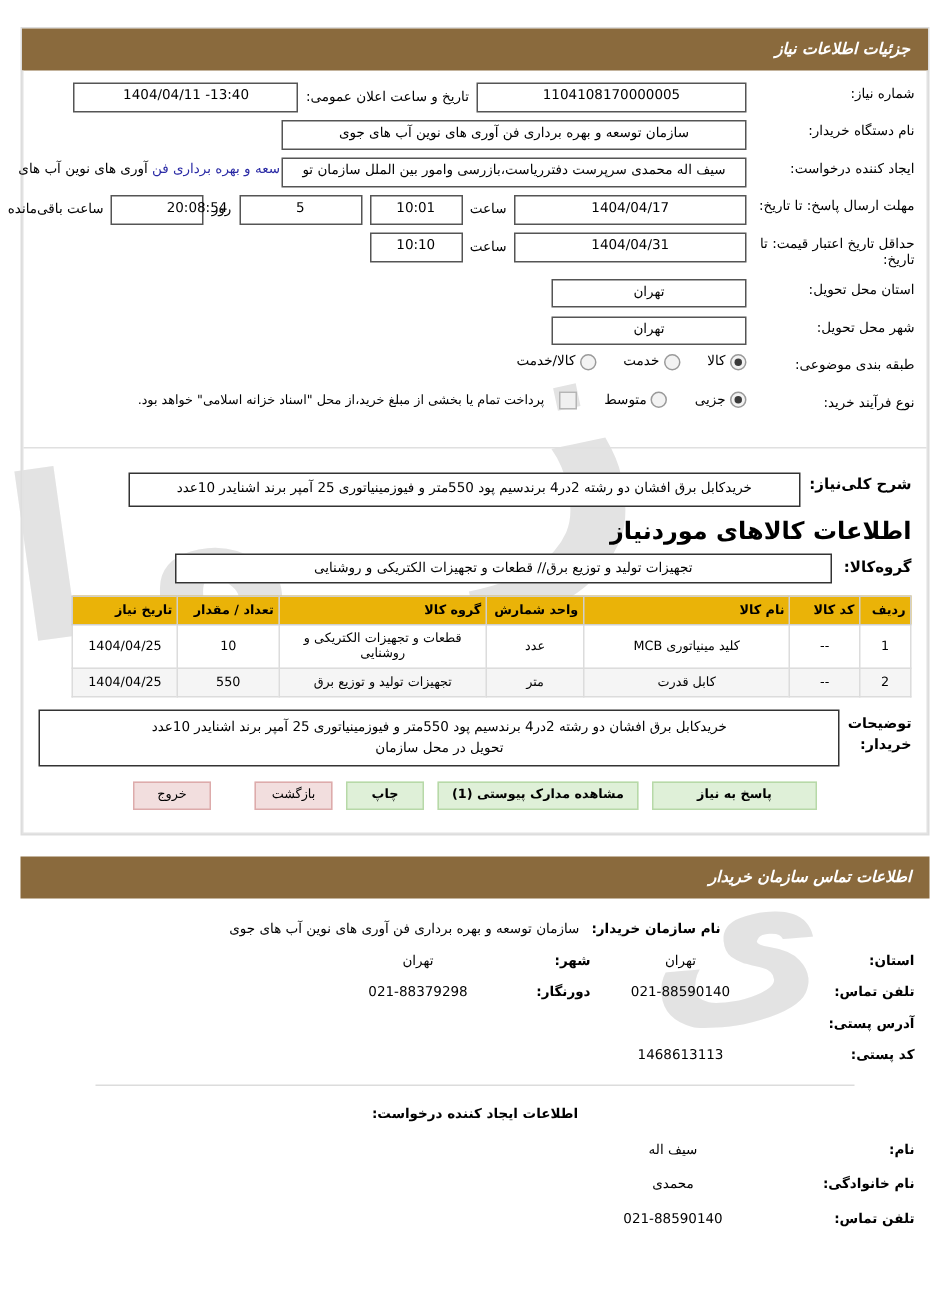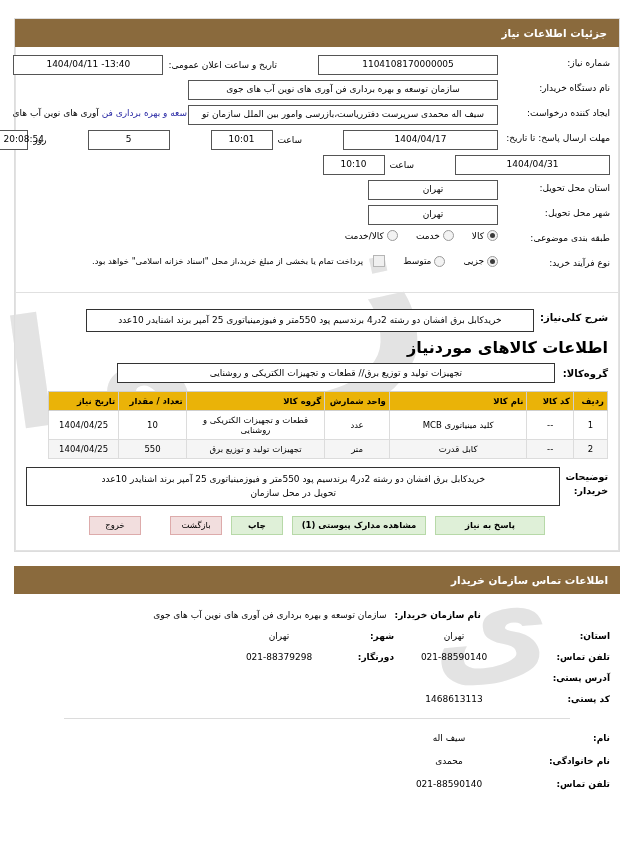--- a/index.html
+++ b/index.html
@@ -51,20 +51,21 @@
 
   
   .bar {
     background: #8a6a3d;
     color: #ffffff;
     font-size: 10.5px;
     font-weight: bold;
     padding: 8px 12px 8px 12px;
     text-align: right;
     letter-spacing: 0;
+    font-style: italic;
   }
 
   
   .rows { padding: 8px 8px 6px 8px; }
   .row {
     display: flex;
     align-items: flex-start;
     margin-bottom: 5px;
     min-height: 20px;
   }
@@ -85,21 +86,21 @@
     background: #ffffff;
     font-size: 9px;
     color: #000000;
     padding: 3px 6px;
     text-align: center;
     box-sizing: border-box;
     white-space: nowrap;
     overflow: visible;
     line-height: 1.3;
   }
-  .box.num { direction: ltr; margin-left: 36px; }
+  .box.num { direction: ltr; }
   .inline-lbl { font-size: 9px; white-space: nowrap; }
 
   .w-needno  { width: 180px; }
   .w-date    { width: 150px; }
   .w-org     { width: 310px; }
   .w-creator { width: 310px; position: relative; }
   .w-dt      { width: 155px; }
   .w-time    { width: 62px; }
   .w-days    { width: 82px; }
   .w-remain  { width: 62px; padding-left: 36px; }
@@ -343,20 +344,21 @@
             <div class="inline-lbl">ساعت</div>
             <div class="box num w-time">10:01</div>
             <div class="box num w-days">5</div>
             <div class="inline-lbl">روز</div>
             <div class="box num w-remain">20:08:54</div>
             <div class="inline-lbl">ساعت باقی‌مانده</div>
           </div>
         </div>
 
         <div class="row">
+          <div class="lbl">حداقل تاریخ اعتبار قیمت: تا تاریخ:</div>
           <div class="fieldwrap">
             <div class="box num w-dt">1404/04/31</div>
             <div class="inline-lbl">ساعت</div>
             <div class="box num w-time">10:10</div>
           </div>
         </div>
 
         <div class="row">
           <div class="lbl">استان محل تحویل:</div>
           <div class="fieldwrap">
@@ -512,20 +514,21 @@
         <div class="cl-1 c-lbl">آدرس پستی:</div>
       </div>
 
       <div class="c-row">
         <div class="cl-1 c-lbl">کد پستی:</div>
         <div class="cv-2 c-val ltr">1468613113</div>
       </div>
 
       <hr class="divider-line">
 
+      <div class="creator-head">اطلاعات ایجاد کننده درخواست:</div>
 
       <div class="c2-row">
         <div class="c2-lbl">نام:</div>
         <div class="c2-val">سیف اله</div>
       </div>
 
       <div class="c2-row">
         <div class="c2-lbl">نام خانوادگی:</div>
         <div class="c2-val">محمدی</div>
       </div>

